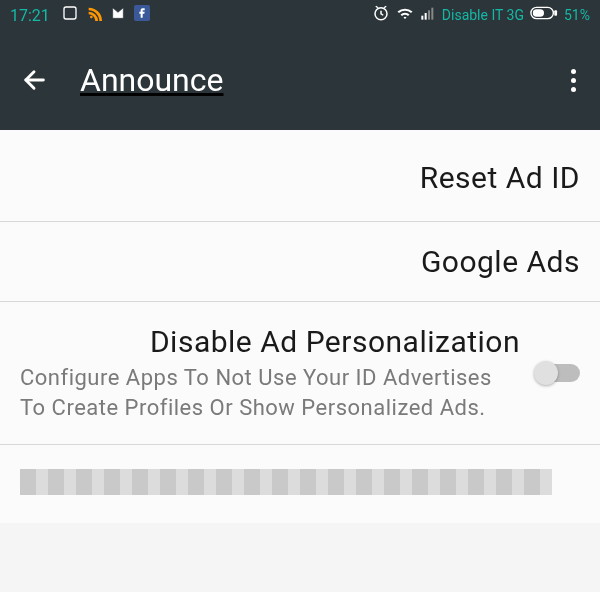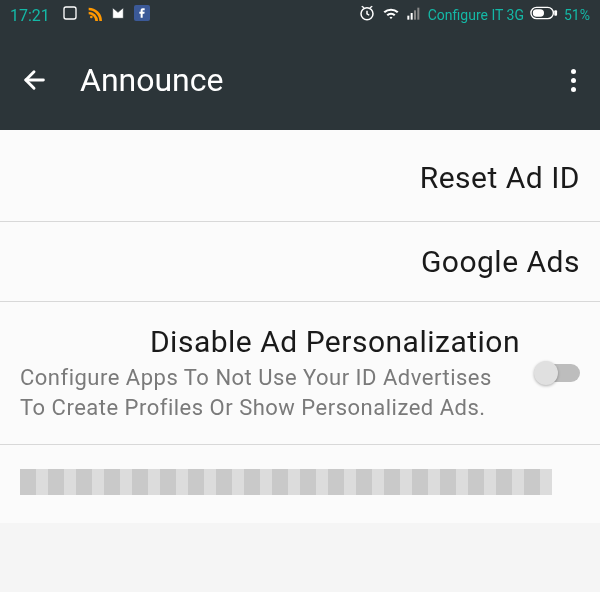--- a/index.html
+++ b/index.html
@@ -31,20 +31,21 @@
     .carrier { font-size: 14px; }
     .battery { font-size: 14px; }
     .appbar {
       height: 100px;
       background: #2c3539;
       display: flex;
       align-items: center;
       padding: 0 12px;
       gap: 24px;
       position: relative;
+      text-decoration: underline;
     }
     .back-icon { padding: 8px; display: flex; align-items: center; }
     .appbar-title {
       color: #fff;
       font-size: 32px;
       font-weight: 400;
     }
     .overflow-icon {
       position: absolute;
       right: 16px;
@@ -161,21 +162,21 @@
         </svg>
     </span>
     <span class="notif-icon">
       <svg width="16" height="16" viewBox="0 0 24 24" fill="#fff">
           <rect x="2" y="16" width="3" height="6"></rect>
           <rect x="7" y="12" width="3" height="10"></rect>
           <rect x="12" y="8" width="3" height="14" fill="#888"></rect>
           <rect x="17" y="4" width="3" height="18" fill="#888"></rect>
         </svg>
     </span>
-    <span class="carrier">Configure IT 3G</span>
+    <span class="carrier">Disable IT 3G</span>
     <span class="notif-icon">
       <svg width="28" height="14" viewBox="0 0 30 14">
           <rect x="1" y="1" width="24" height="12" rx="6" fill="none" stroke="#fff" stroke-width="1.5"></rect>
           <rect x="26" y="4" width="3" height="6" rx="1" fill="#fff"></rect>
           <rect x="3" y="3" width="12" height="8" rx="4" fill="#fff"></rect>
         </svg>
     </span>
     <span class="battery">51%</span>
   </div>
 </div>

